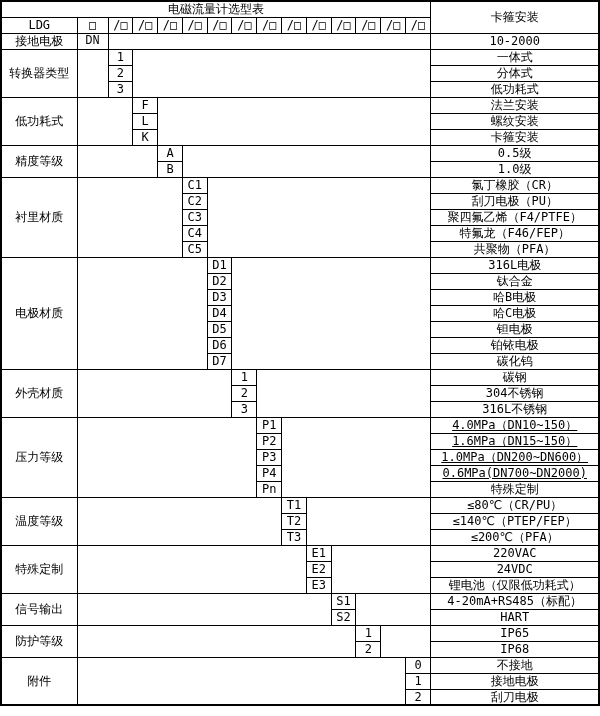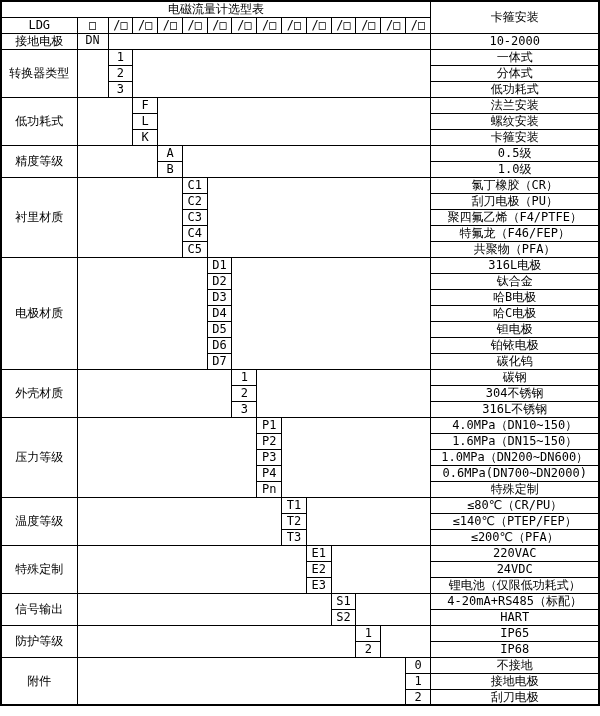--- a/index.html
+++ b/index.html
@@ -19,21 +19,21 @@
     text-align:center;
     vertical-align:middle;
     overflow:hidden;
     white-space:nowrap;
   }
   tr{height:16px;}
   td.title{font-size:14px;}
   td.fnhead{font-size:13px;}
   td.lbl{text-align:left;padding-left:6px;margin-top:40px;}
   td.dn{text-align:left;padding-left:3px;font-family:Liberation Mono, monospace;}
-  td.fnl{text-align:left;padding-left:2px;}
+  td.fnl{text-align:left;padding-left:2px;text-decoration:underline;}
   td.sp{border-left:1px solid #000;border-right:1px solid #000;}
 </style>
 </head>
 <body>
 
 <table class="sel">
 <colgroup>
   <col style="width:76px">
       <col style="width:31px">
   <col style="width:24.8px">

